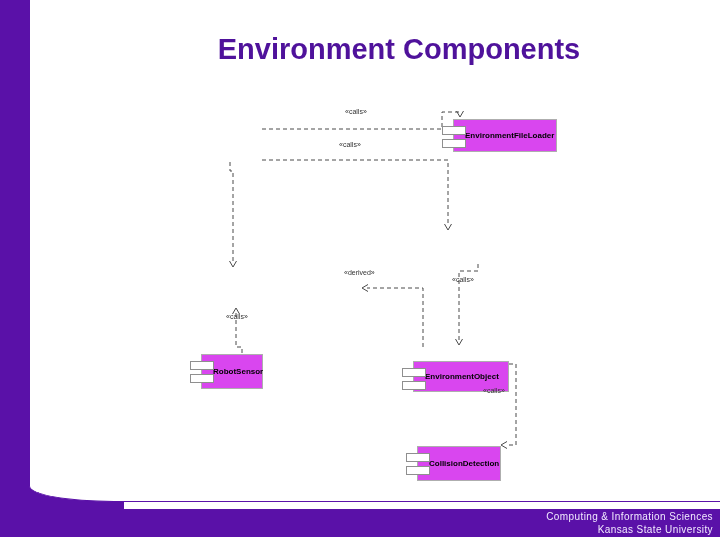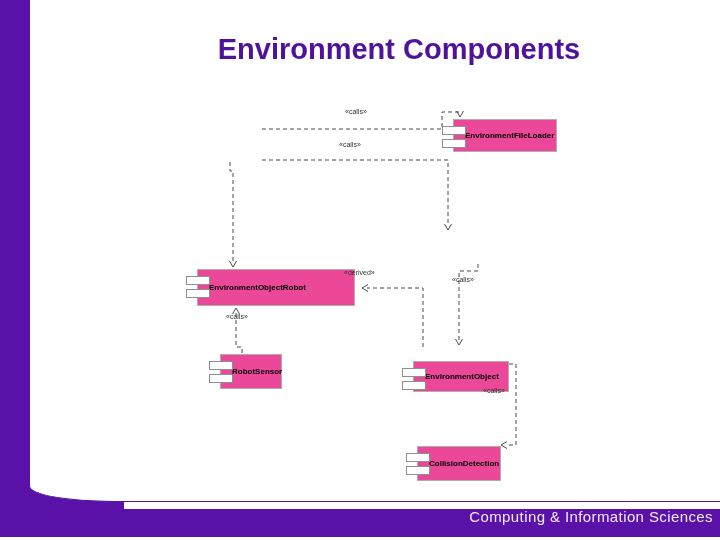--- a/index.html
+++ b/index.html
@@ -20,26 +20,26 @@
     border-bottom-left-radius:85px 16px;
   }
   #slide-title{
     left:0;top:33px;width:716px;text-align:center;
     font-size:29px;font-weight:bold;color:var(--title);
     white-space:nowrap;
     padding-left:41px;
   }
   #footer-text{
     right:7px;top:511px;text-align:right;
-    font-size:15px;line-height:12.5px;color:#f2eaff;letter-spacing:0.4px;
+    font-size:10px;line-height:12.5px;color:#f2eaff;letter-spacing:0.4px;
   }
   #diagram-layer{left:0;top:0;width:720px;height:540px;}
   #connector-svg{position:absolute;left:0;top:0;pointer-events:none;}
   .node{
-    position:absolute;background:#ec4899;border:1px solid var(--boxborder);
+    position:absolute;background:#d946ef;border:1px solid var(--boxborder);
     display:flex;align-items:center;box-sizing:border-box;
   }
   .node .label{
     padding-left:11px;font-size:8px;font-weight:bold;color:#000;white-space:nowrap;
   }
   .tab{
     position:absolute;left:-12px;width:24px;height:9px;background:#fff;
     border:1px solid var(--tabborder);box-sizing:border-box;
   }
   .tab.t1{top:6px;} .tab.t2{top:19px;}
@@ -73,26 +73,21 @@
       <path d="M478,264 L478,271 L459,271 L459,340" fill="none" stroke="#4a4a4a" stroke-width="1" stroke-dasharray="4 3"></path>
       <polyline points="455.5,339 459,345 462.5,339" fill="none" stroke="#4a4a4a" stroke-width="1"></polyline>
       <path d="M509,364 L516,364 L516,445 L506,445" fill="none" stroke="#4a4a4a" stroke-width="1" stroke-dasharray="4 3"></path>
       <polyline points="507,441.5 501,445 507,448.5" fill="none" stroke="#4a4a4a" stroke-width="1"></polyline>
     </svg>
     <div class="node" style="left: 453px; top: 119px; width: 104px; height: 33px;">
       <div class="tab t1"></div>
       <div class="tab t2"></div>
       <span class="label">EnvironmentFileLoader</span>
     </div>
-    <div class="node" style="left: 197px; top: 269px; width: 158px; height: 37px;">
-      <div class="tab t1"></div>
-      <div class="tab t2"></div>
-      <span class="label">EnvironmentObjectRobot</span>
-    </div>
-    <div class="node" style="left: 220px; top: 354px; width: 62px; height: 35px;">
+    <div class="node" style="left: 201px; top: 354px; width: 62px; height: 35px;">
       <div class="tab t1"></div>
       <div class="tab t2"></div>
       <span class="label">RobotSensor</span>
     </div>
     <div class="node" style="left: 413px; top: 348px; width: 96px; height: 31px; margin-top: 13px;">
       <div class="tab t1"></div>
       <div class="tab t2"></div>
       <span class="label">EnvironmentObject</span>
     </div>
     <div class="node" style="left: 417px; top: 446px; width: 84px; height: 35px; align-items: center;">
@@ -103,13 +98,14 @@
     <div class="edge-label" style="left: 345px; top: 108px;">«calls»</div>
     <div class="edge-label" style="left: 339px; top: 141px;">«calls»</div>
     <div class="edge-label" style="left: 344px; top: 269px;">«derived»</div>
     <div class="edge-label" style="left: 226px; top: 313px;">«calls»</div>
     <div class="edge-label" style="left: 452px; top: 276px;">«calls»</div>
     <div class="edge-label" style="left: 483px; top: 387px;">«calls»</div>
   </div>
 
 <div class="abs" id="footer-text">
   <div>Computing &amp; Information Sciences</div>
+  <div>Kansas State University</div>
 </div>
 
 </body></html>

